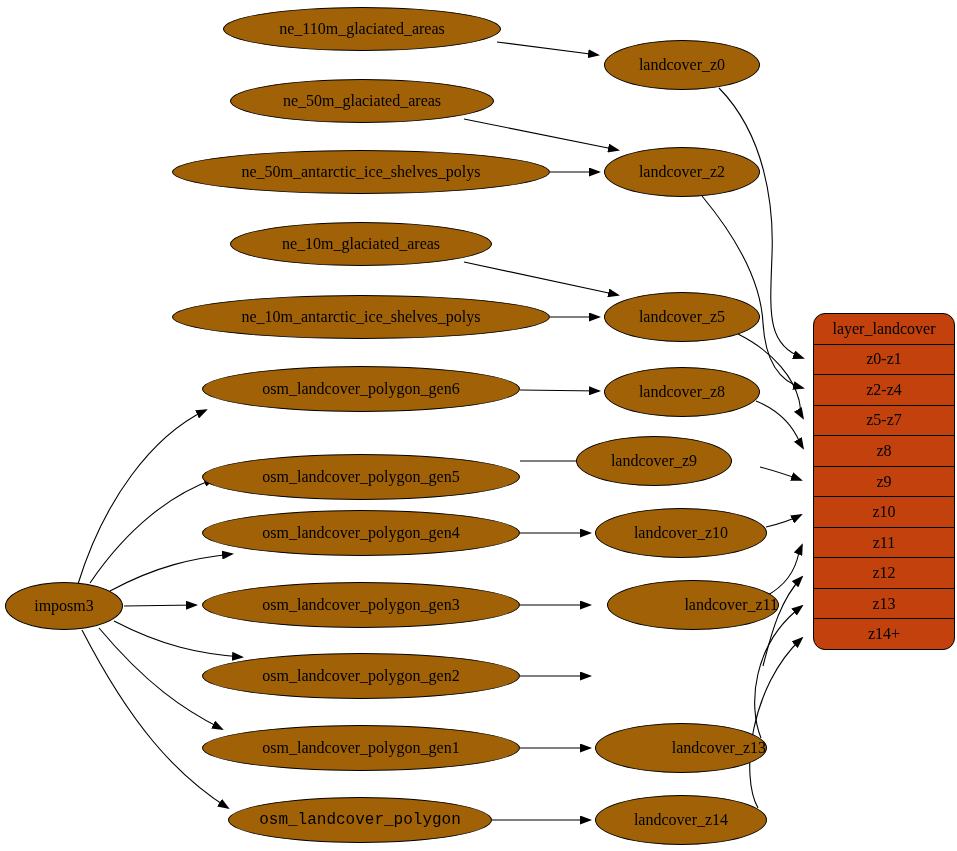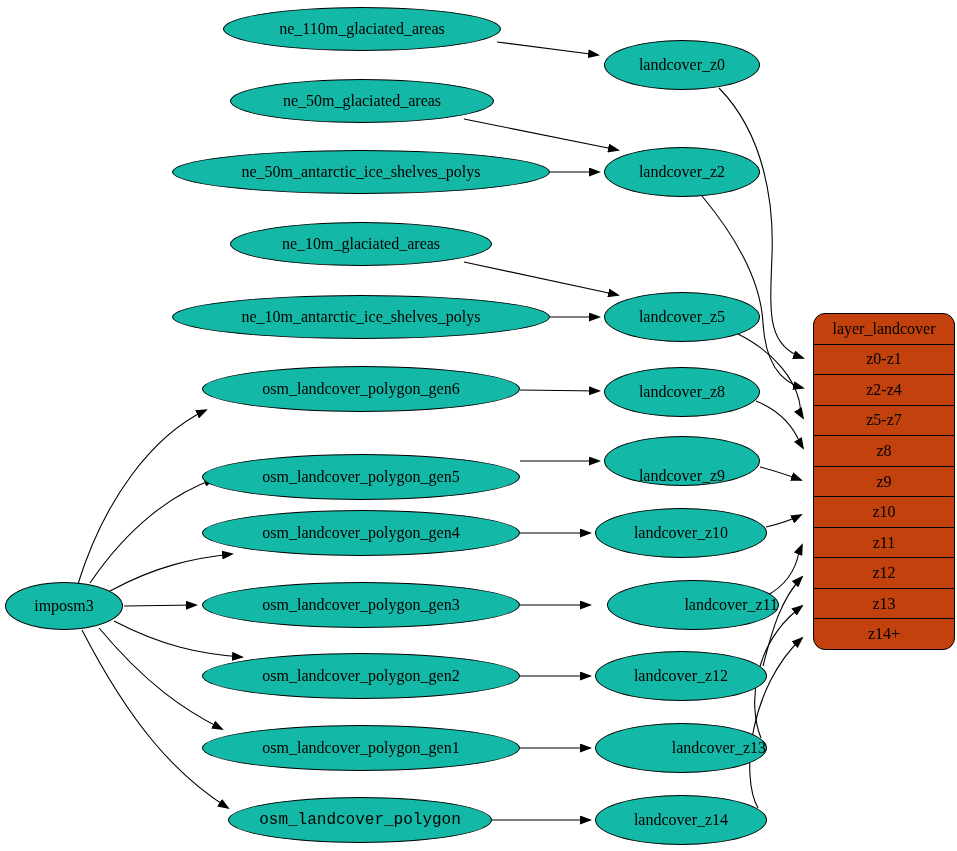--- a/index.html
+++ b/index.html
@@ -8,21 +8,21 @@
     width:957px;height:851px;
     background:#ffffff;
     font-family:"Liberation Serif","DejaVu Serif",serif;
     overflow:hidden;
   }
   #edges{position:absolute;left:0;top:0;width:957px;height:851px;}
   .node{
     position:absolute;
     border:1px solid #000000;
     border-radius:50%;
-    background:#14b8a6;
+    background:#a16207;
     display:flex;align-items:center;justify-content:center;
     font-size:16px;color:#000000;white-space:nowrap;
     box-sizing:border-box;
   }
   #layer-table{
     position:absolute;
     left:813px;top:313px;width:142px;height:337px;
     background:#c2410c;
     border:1px solid #000000;
     border-radius:12px;
@@ -129,31 +129,28 @@
   </div>
   <div class="node" style="left:604px;top:147px;width:156px;height:50px;">
     <span>landcover_z2</span>
   </div>
   <div class="node" style="left:604px;top:292px;width:156px;height:50px;">
     <span>landcover_z5</span>
   </div>
   <div class="node" style="left:604px;top:367px;width:156px;height:50px;">
     <span>landcover_z8</span>
   </div>
-  <div class="node" style="left:604px;top:436px;width:156px;height:50px;align-items:flex-end;">
+  <div class="node" style="left:576px;top:436px;width:156px;height:50px;">
     <span>landcover_z9</span>
   </div>
   <div class="node" style="left:595px;top:508px;width:172px;height:50px;">
     <span>landcover_z10</span>
   </div>
   <div class="node" style="left:607px;top:580px;width:172px;height:50px;justify-content:flex-end;">
     <span>landcover_z11</span>
-  </div>
-  <div class="node" style="left:595px;top:651px;width:172px;height:50px;">
-    <span>landcover_z12</span>
   </div>
   <div class="node" style="left:595px;top:723px;width:172px;height:50px;justify-content:flex-end;">
     <span>landcover_z13</span>
   </div>
   <div class="node" style="left:595px;top:795px;width:172px;height:50px;">
     <span>landcover_z14</span>
   </div>
 
   <div id="layer-table">
     <div class="trow">layer_landcover</div>

